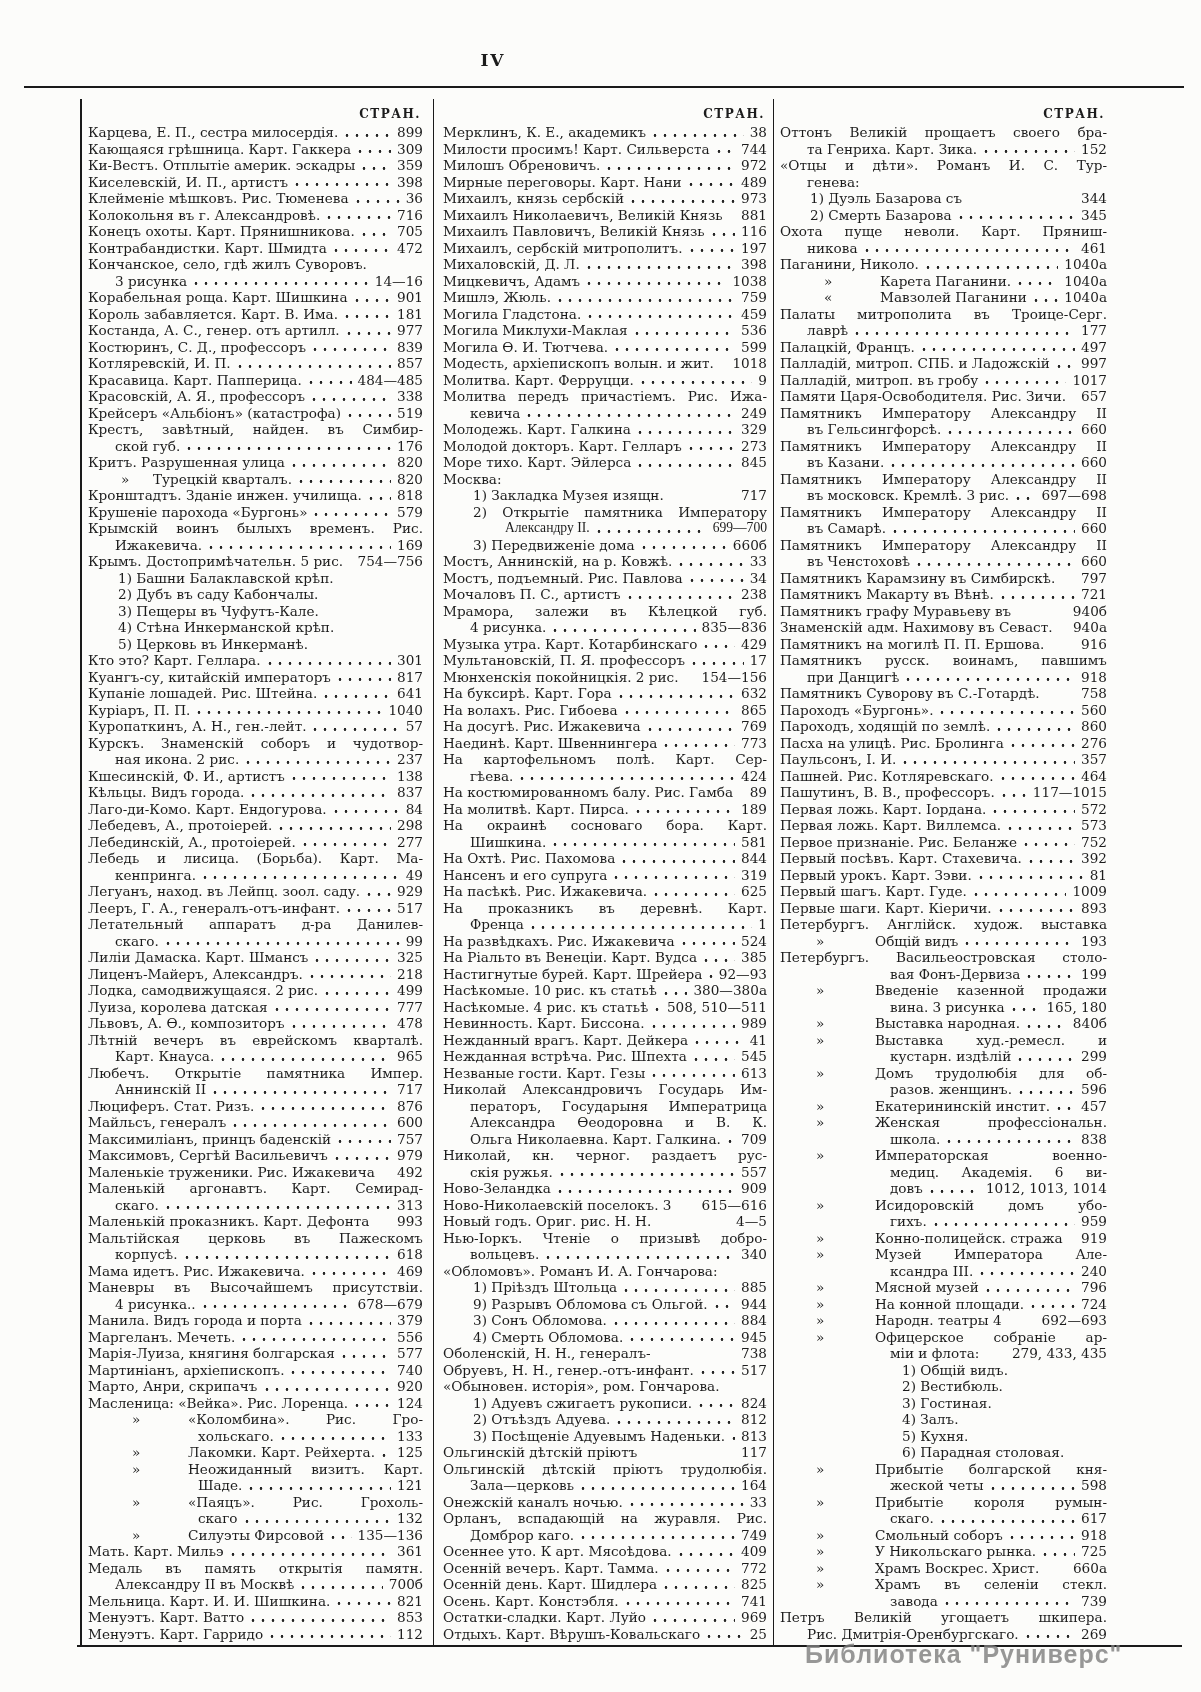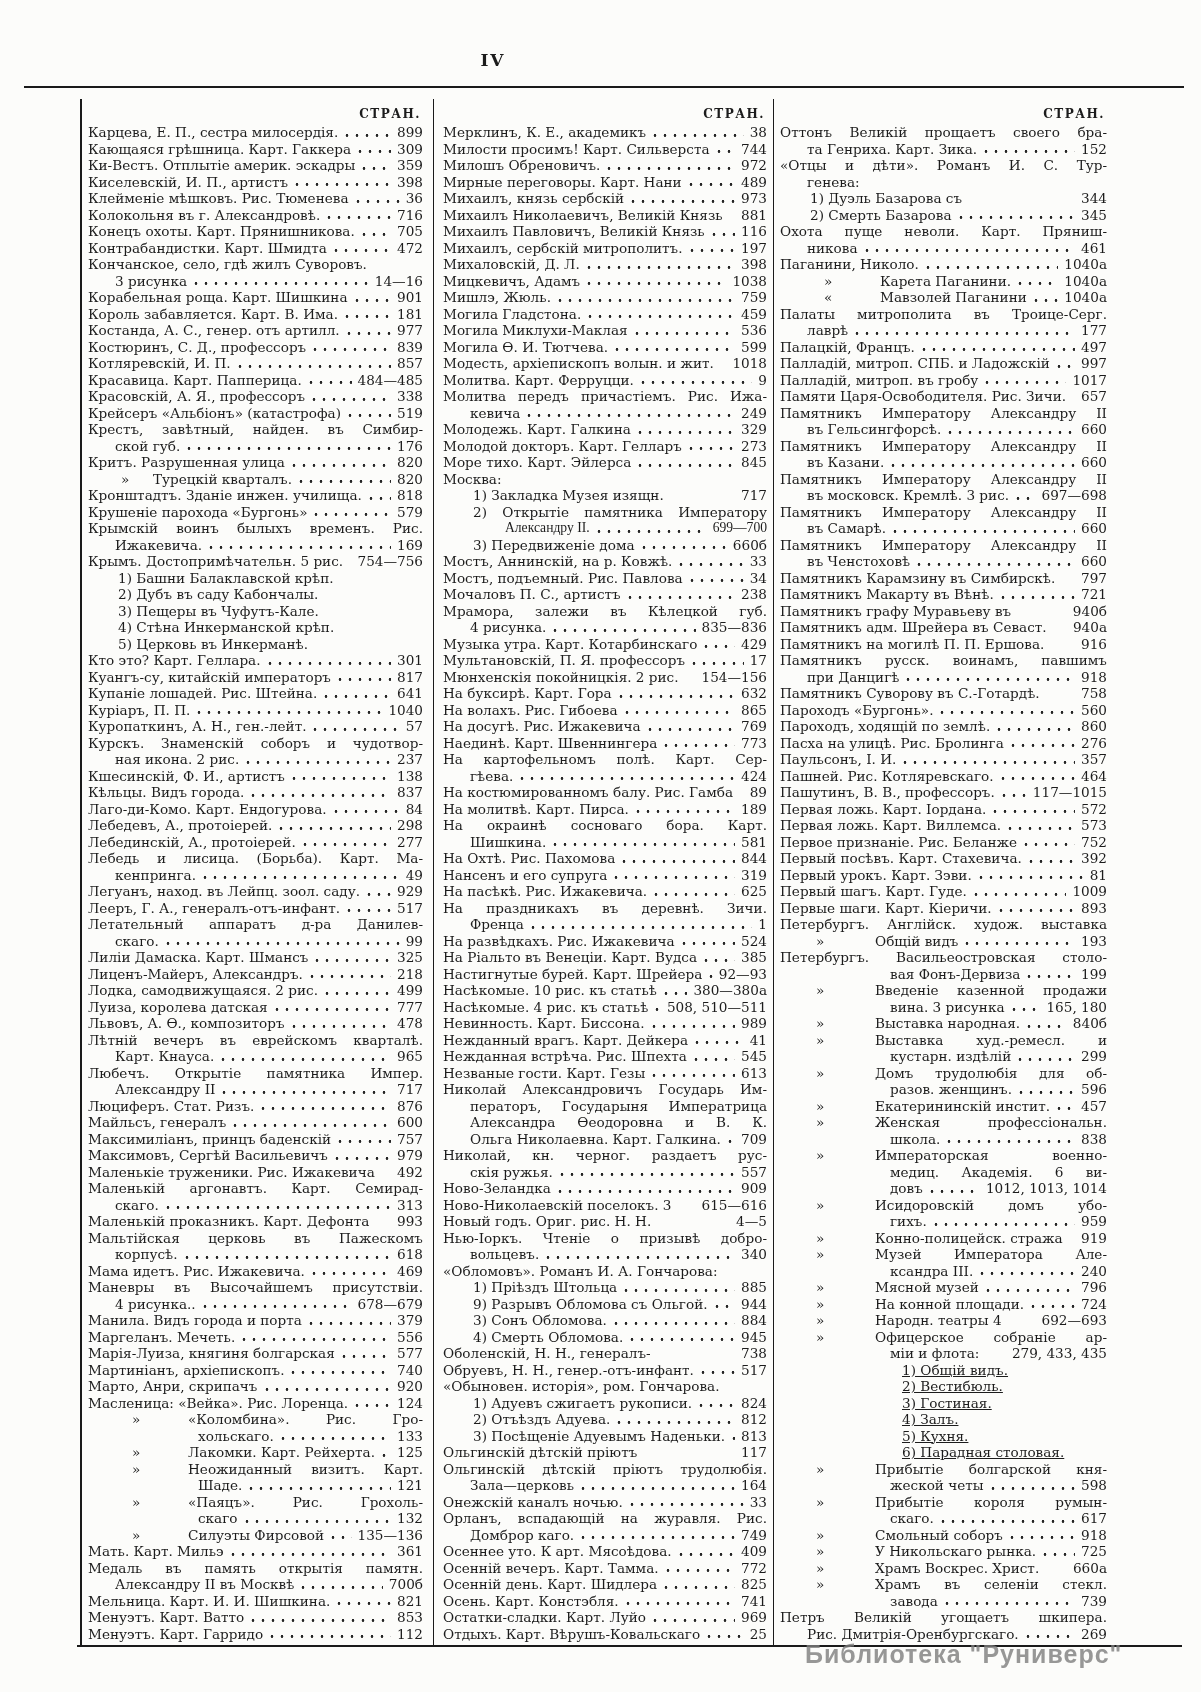--- a/index.html
+++ b/index.html
@@ -49,21 +49,21 @@
     background-size:10px 3px;background-repeat:repeat-x;
   }
   .ln .lead.noDots{background:none;}
   .ln .mk{flex:0 0 auto;display:inline-block;}
 
   
   .ln.r1{padding-left:27px;}
   .ln.r2{padding-left:30px;}
   .ln.r3{padding-left:62px;font-family:Liberation Serif, serif;}
   .ln.r4{padding-left:110px;}
-  .ln.r5{padding-left:122px;text-decoration:underline;}
+  .ln.r5{padding-left:122px;}
   .ln.k1{padding-left:33px;}  .ln.k1 .mk{width:32px;}
   .ln.k2{padding-left:44px;}  .ln.k2 .mk{width:56px;}
   .ln.k3{padding-left:36px;}  .ln.k3 .mk{width:59px;}
 
   .watermark{
     position:absolute;left:805px;top:1640px;
     font-family:"Liberation Sans","DejaVu Sans",sans-serif;
     font-size:25px;font-weight:bold;letter-spacing:1px;
     color:rgba(125,125,125,0.8);
     white-space:nowrap;
@@ -342,21 +342,21 @@
         </div>
         <div class="ln r1">
           <span class="t">Карт. Кнауса.</span>
           <span class="lead"></span>
           <span class="pg">965</span>
         </div>
         <div class="ln r0 j">
           <span class="t">Любечъ. Открытіе памятника Импер.</span>
         </div>
         <div class="ln r1">
-          <span class="t">Александру II</span>
+          <span class="t">Аннинскій II</span>
           <span class="lead"></span>
           <span class="pg">717</span>
         </div>
         <div class="ln r0">
           <span class="t">Люциферъ. Стат. Ризъ.</span>
           <span class="lead"></span>
           <span class="pg">876</span>
         </div>
         <div class="ln r0">
           <span class="t">Майльсъ, генералъ</span>
@@ -731,21 +731,21 @@
           <span class="t">Нансенъ и его супруга</span>
           <span class="lead"></span>
           <span class="pg">319</span>
         </div>
         <div class="ln r0">
           <span class="t">На пасѣкѣ. Рис. Ижакевича.</span>
           <span class="lead"></span>
           <span class="pg">625</span>
         </div>
         <div class="ln r0 j">
-          <span class="t">На праздникахъ въ деревнѣ. Зичи.</span>
+          <span class="t">На проказникъ въ деревнѣ. Карт.</span>
         </div>
         <div class="ln r1">
           <span class="t">Френца</span>
           <span class="lead"></span>
           <span class="pg">1</span>
         </div>
         <div class="ln r0">
           <span class="t">На развѣдкахъ. Рис. Ижакевича</span>
           <span class="lead"></span>
           <span class="pg">524</span>
@@ -1073,21 +1073,21 @@
           <span class="t">Памятникъ Макарту въ Вѣнѣ.</span>
           <span class="lead"></span>
           <span class="pg">721</span>
         </div>
         <div class="ln r0">
           <span class="t">Памятникъ графу Муравьеву въ Вильнѣ.</span>
           <span class="lead noDots"></span>
           <span class="pg">940б</span>
         </div>
         <div class="ln r0">
-          <span class="t">Памятникъ адм. Шрейера въ Севаст.</span>
+          <span class="t">Знаменскій адм. Нахимову въ Севаст.</span>
           <span class="lead noDots"></span>
           <span class="pg">940а</span>
         </div>
         <div class="ln r0">
           <span class="t">Памятникъ на могилѣ П. П. Ершова.</span>
           <span class="lead noDots"></span>
           <span class="pg">916</span>
         </div>
         <div class="ln r0 j">
           <span class="t">Памятникъ русск. воинамъ, павшимъ</span>

